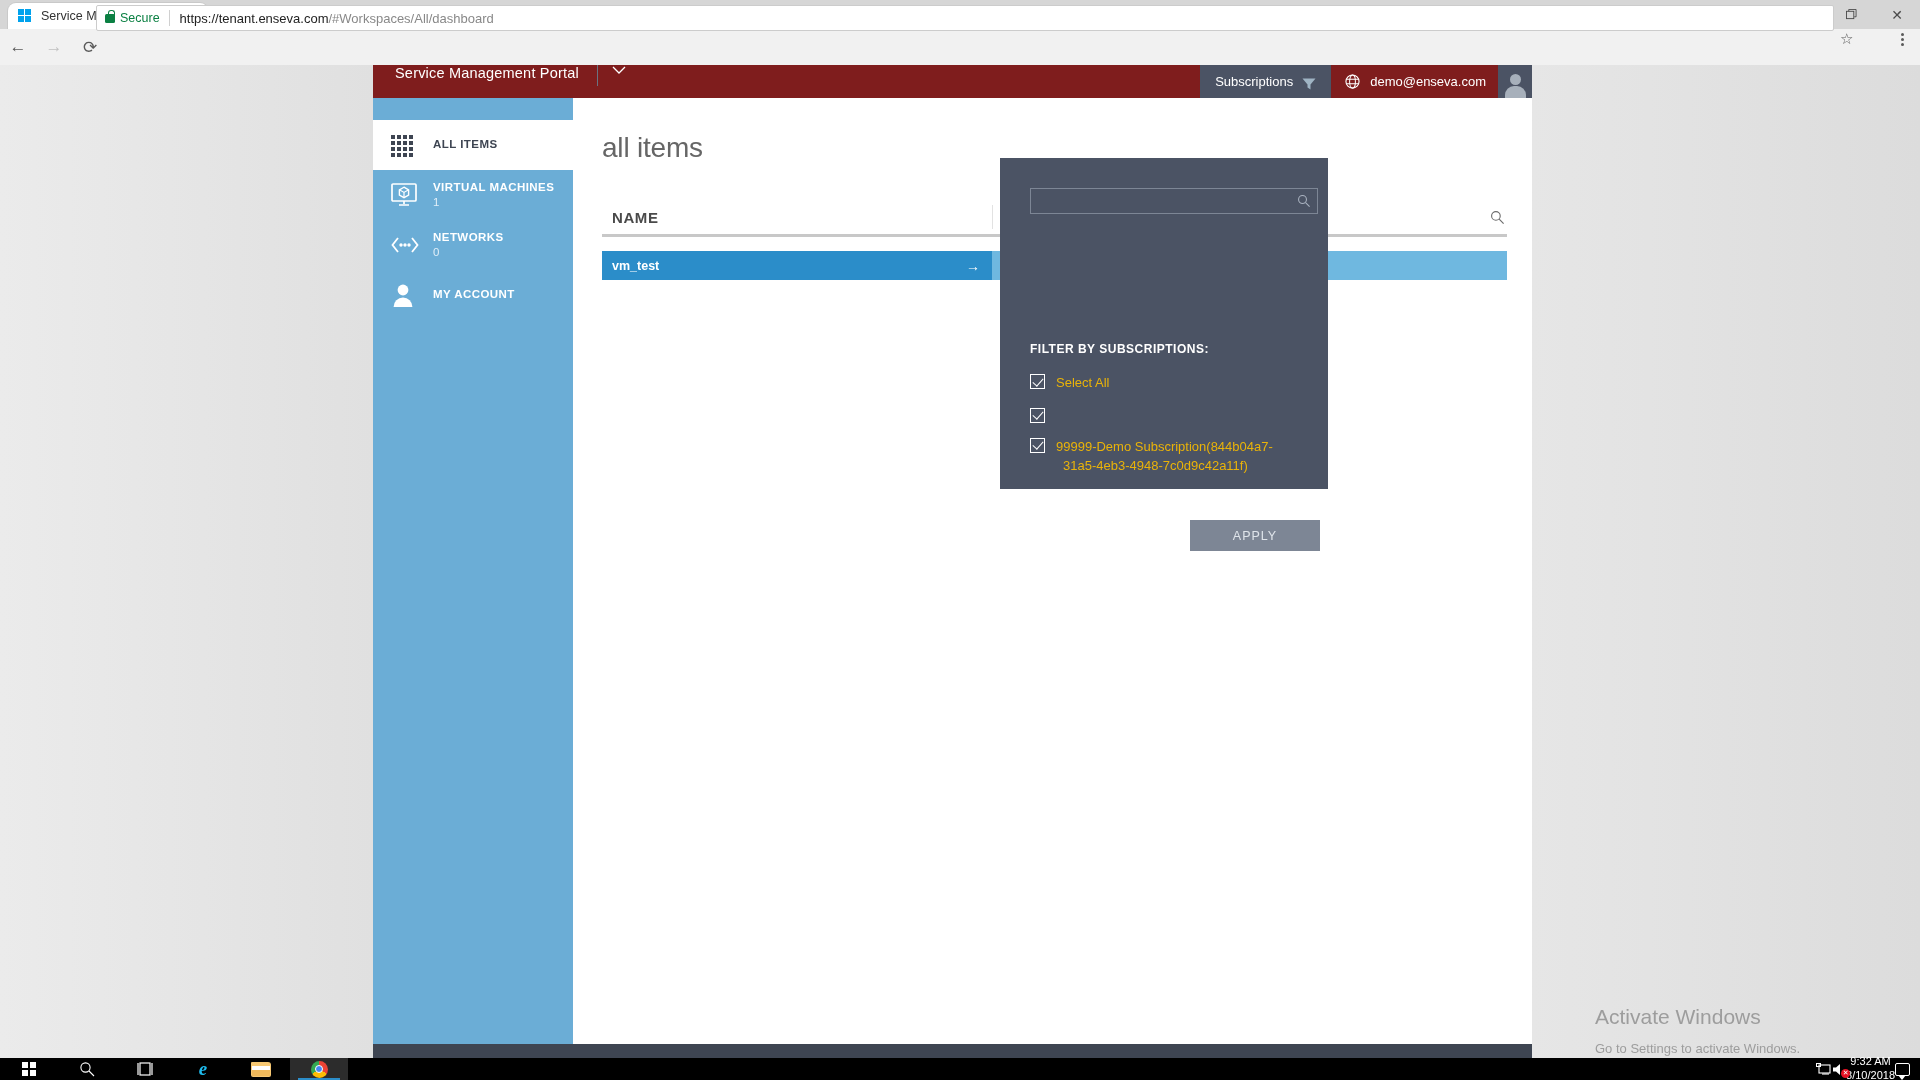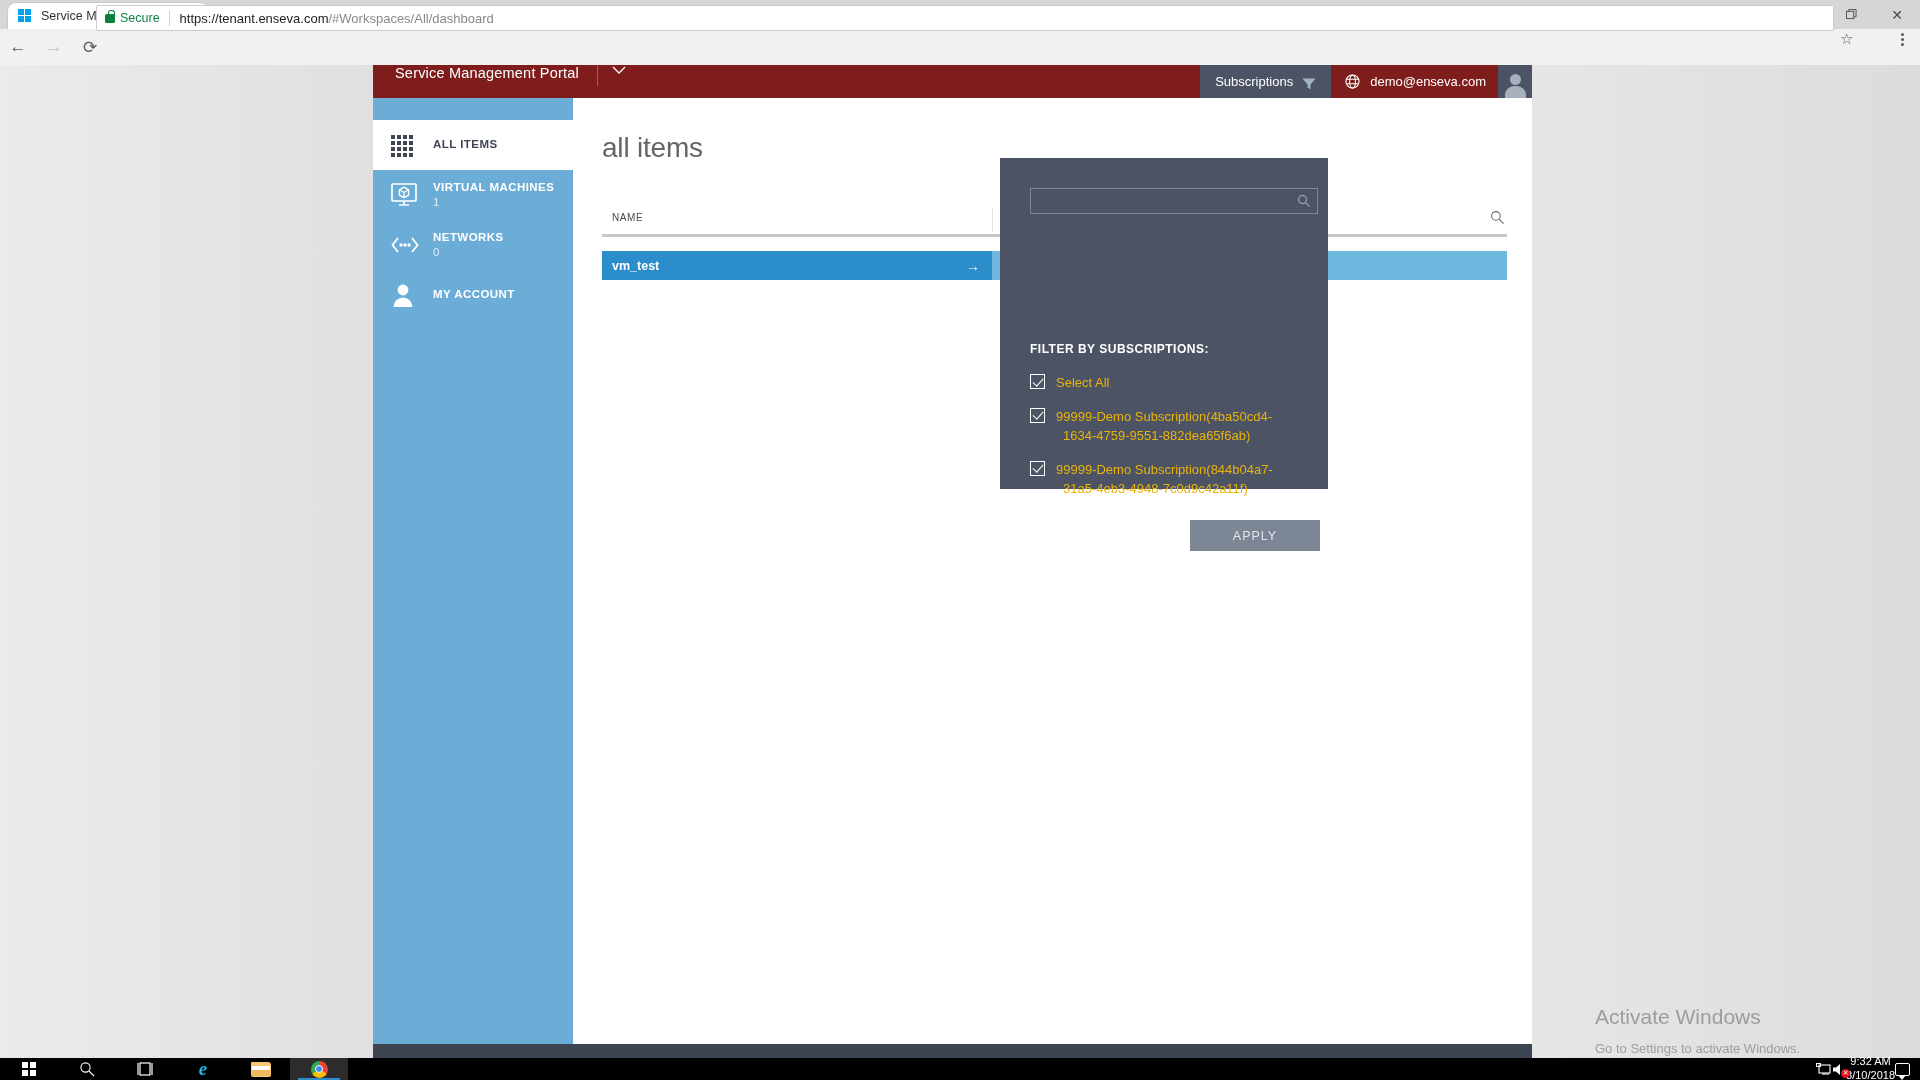--- a/index.html
+++ b/index.html
@@ -91,21 +91,21 @@
   .side-item.active .side-label { color:#3e4552; }
   .grid-ico { width:21px; height:21px; display:grid; grid-template-columns:repeat(4,4px); grid-template-rows:repeat(4,4px); gap:2px; }
   .grid-ico i { background:#3e4552; display:block; }
 
   
   .content { position:absolute; left:200px; top:33px; width:959px; height:946px; background:#fff; }
   .page-title { font-size:28px; color:#666; font-weight:normal; padding:34px 0 0 29px; letter-spacing:-.2px;}
 
   .table-wrap { position:absolute; left:29px; top:106px; width:905px; }
   .thead { display:flex; align-items:center; height:26px; color:#4a4a4a; }
-  .th { font-size:10px; letter-spacing:.6px; font-weight:normal; padding-left:10px; position:relative; }
+  .th { font-size:15px; letter-spacing:.6px; font-weight:bold; padding-left:10px; position:relative; }
   .th.divider:before { content:""; position:absolute; left:0; top:-4px; width:1px; height:24px; background:#e2e2e2; }
   .col-name { width:390px; }
   .col-type { width:180px; }
   .col-status { width:180px; }
   .col-sub { width:125px; }
   .col-search { width:30px; display:flex; align-items:center; justify-content:center; cursor:pointer; }
   .thead-rule { height:3px; background:#c8c8c8; margin-top:4px; }
 
   .trow { display:flex; height:29px; align-items:center; background:#6fb8e0; }
   .cell-name {
@@ -400,24 +400,20 @@
 
       <div class="fly-list">
         <div class="fly-row">
           <div class="cbox checked"></div>
           <div class="fly-text">
             <span>Select All</span>
           </div>
         </div>
         <div class="fly-row">
           <div class="cbox checked"></div>
-          <div class="fly-text">
-            <span>99999-Demo Subscription(4ba50cd4-</span>
-            <span class="ind">1634-4759-9551-882dea65f6ab)</span>
-          </div>
         </div>
         <div class="fly-row">
           <div class="cbox checked"></div>
           <div class="fly-text">
             <span>99999-Demo Subscription(844b04a7-</span>
             <span class="ind">31a5-4eb3-4948-7c0d9c42a11f)</span>
           </div>
         </div>
       </div>
 

